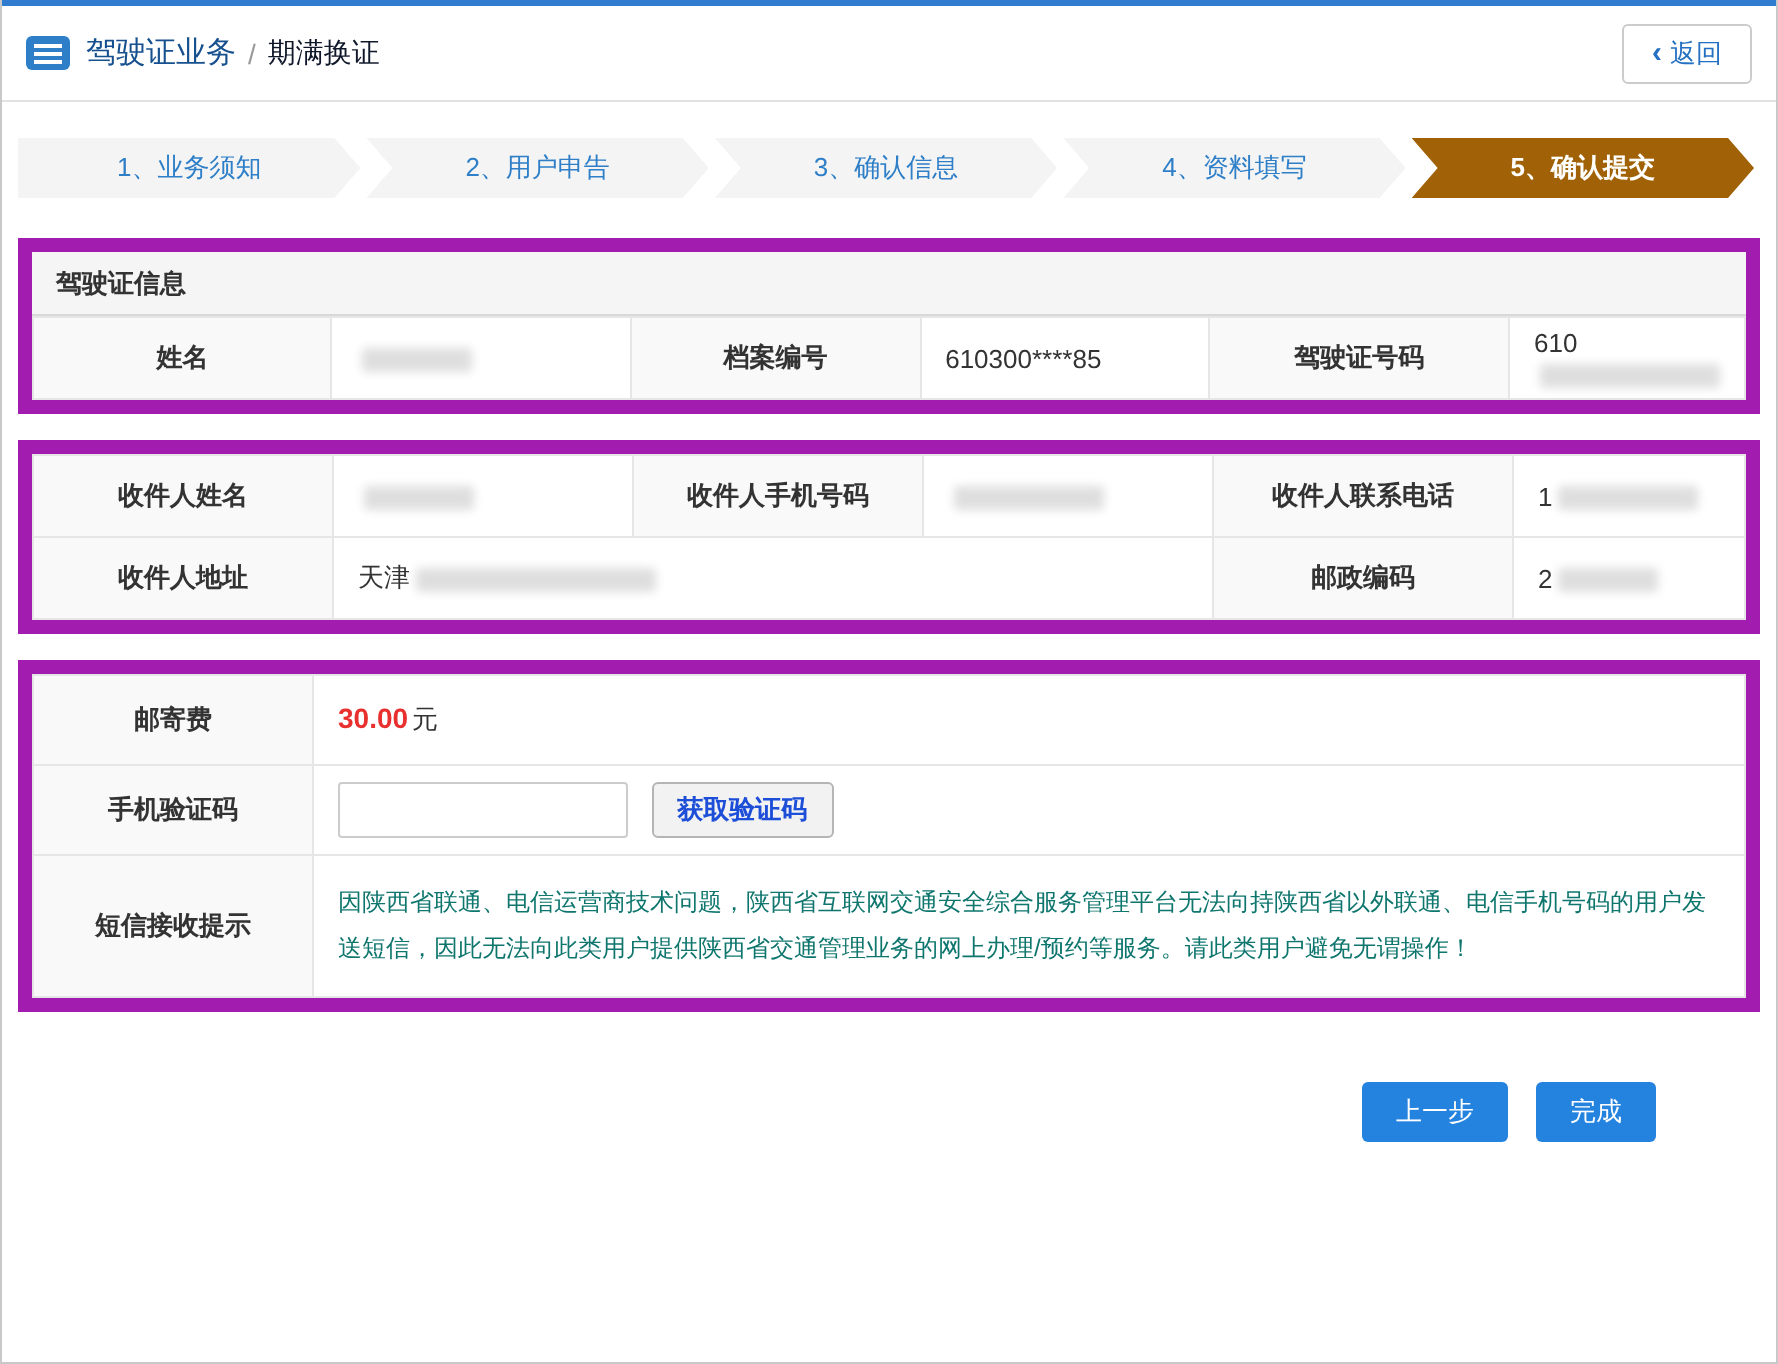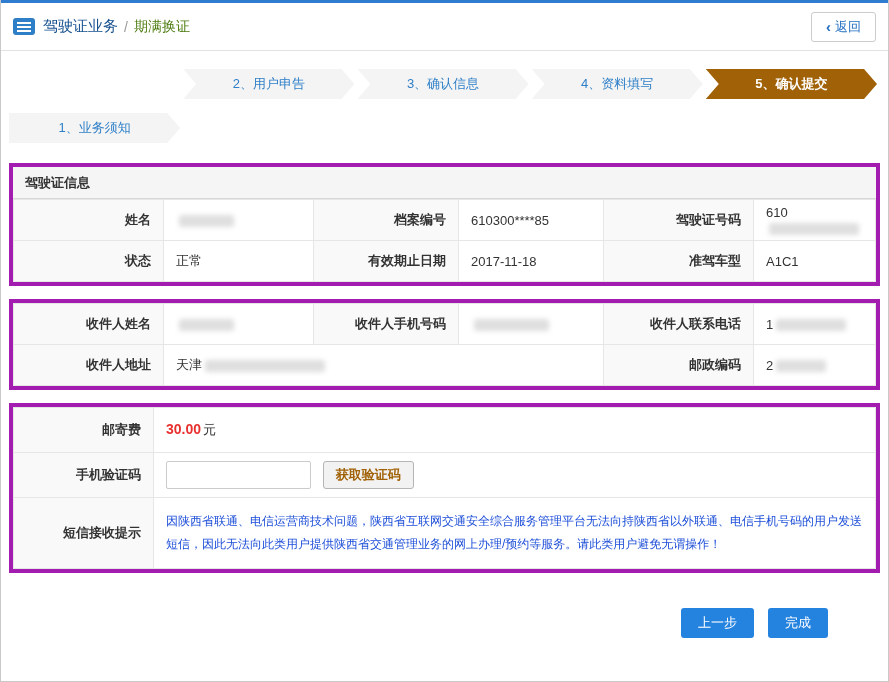--- a/index.html
+++ b/index.html
@@ -9,53 +9,53 @@
     background:#fff; color:#333; overflow:hidden;
     border:1px solid #c9c9c9; border-top:none;
   }
   .topbar { height:3px; background:#2f7cd0; }
   
   .hdr { display:flex; align-items:center; height:48px; padding:0 12px; border-bottom:1px solid #e2e2e2; }
   .hdr-icon { width:22px; height:17px; background:#2e7fc8; border-radius:3px; position:relative; margin-right:8px; flex:none; }
   .hdr-icon:before { content:""; position:absolute; left:4px; top:4px; width:14px; height:2px; background:#fff; box-shadow:0 4px 0 #fff, 0 8px 0 #fff; }
   .title-main { font-size:15px; font-weight:normal; color:#16508e; }
   .title-sep { color:#999; margin:0 6px; font-size:14px; }
-  .title-sub { font-size:14px; color:#4d7c0f; }
+  .title-sub { font-size:14px; color:#0f172a; }
   .spacer { flex:1; }
   .back-btn { display:inline-flex; align-items:center; gap:4px; border:1px solid #ccc; border-radius:3px;
     background:#fff; padding:5px 14px; font-size:13px; color:#2470c2; cursor:pointer; }
   .back-btn .chev { font-size:15px; line-height:1; font-weight:bold; }
   
   .steps { display:flex; margin:18px 8px 20px; }
   .step { flex:1; height:30px; line-height:30px; text-align:center; background:#f4f4f4; color:#2e7fc8;
     font-size:13px; margin-right:3px; cursor:pointer;
     clip-path:polygon(0 0, calc(100% - 13px) 0, 100% 50%, calc(100% - 13px) 100%, 0 100%, 13px 50%); }
-  .step:first-child { clip-path:polygon(0 0, calc(100% - 13px) 0, 100% 50%, calc(100% - 13px) 100%, 0 100%);margin-top:44px; }
+  .step:first-child { clip-path:polygon(0 0, calc(100% - 13px) 0, 100% 50%, calc(100% - 13px) 100%, 0 100%); }
   .step.active { background:#a16207; color:#fff; font-weight:bold; }
   
-  .panel { margin:0 8px 13px; border:4px solid #a21caf; }
+  .panel { margin:0 8px 13px; border:7px solid #a21caf; }
   .panel-title { height:32px; line-height:31px; padding:0 12px; background:#f5f5f5; border-bottom:1px solid #d8d8d8;
     font-size:13px; font-weight:bold; color:#333; }
   table { width:100%; border-collapse:collapse; font-size:13px; }
   td { border:1px solid #e6e6e6; height:41px; padding:0 12px; }
-  td.lbl { background:#f9f9f9; font-weight:bold; text-align:right; color:#333; white-space:nowrap; }
+  td.lbl { background:#f9f9f9; font-weight:bold; text-align:center; color:#333; white-space:nowrap; }
   td.val { background:#fff; text-align:left; color:#333; }
   .fee-table td { height:45px; }
   .fee-table td.notice-cell { height:auto; padding:12px; }
   
   .redact { display:inline-block; height:12px; background:#c4c4c4; border-radius:2px;
     filter:blur(2.5px); opacity:.55; vertical-align:middle; margin-left:3px; }
   .w55{width:55px} .w70{width:70px} .w75{width:75px} .w90{width:90px} .w120{width:120px} .w50{width:50px}
   
   .fee-amt { color:#e8312f; font-weight:bold; font-size:14px; }
   .fee-unit { color:#333; font-size:13px; margin-left:2px; }
   .captcha-input { width:145px; height:28px; border:1px solid #ccc; border-radius:2px; padding:0 6px; font-size:13px; vertical-align:middle; }
   .captcha-btn { height:28px; margin-left:8px; padding:0 12px; background:#f2f2f2; border:1px solid #b5b5b5;
-    border-radius:3px; font-size:13px; font-weight:bold; color:#a16207; cursor:pointer; vertical-align:middle; }
-  .notice-text { color:#1d4ed8; font-size:12px; line-height:1.9; }
+    border-radius:3px; font-size:13px; font-weight:bold; color:#1d4ed8; cursor:pointer; vertical-align:middle; }
+  .notice-text { color:#0f766e; font-size:12px; line-height:1.9; }
   
   .footer { display:flex; justify-content:flex-end; gap:14px; padding:22px 60px 0 0; }
   .btn-blue { background:#2583e0; color:#fff; border:none; border-radius:3px; height:30px;
     padding:0 17px; font-size:13px; cursor:pointer; }
 </style>
 </head>
 <body>
 
 <div class="topbar"></div>
 
@@ -91,28 +91,20 @@
         <col>
       </colgroup>
     <tbody>
         <tr>
       <td class="lbl">姓名</td>
       <td class="val"><span class="redact w55"></span></td>
       <td class="lbl">档案编号</td>
       <td class="val">610300****85</td>
       <td class="lbl">驾驶证号码</td>
       <td class="val"><span>610</span><span class="redact w90"></span></td>
-    </tr>
-    <tr>
-      <td class="lbl">状态</td>
-      <td class="val">正常</td>
-      <td class="lbl">有效期止日期</td>
-      <td class="val">2017-11-18</td>
-      <td class="lbl">准驾车型</td>
-      <td class="val">A1C1</td>
     </tr>
   </tbody>
     </table>
 </section>
 
 <section class="panel">
   <table>
     <colgroup>
         <col style="width:150px">
         <col style="width:150px">

